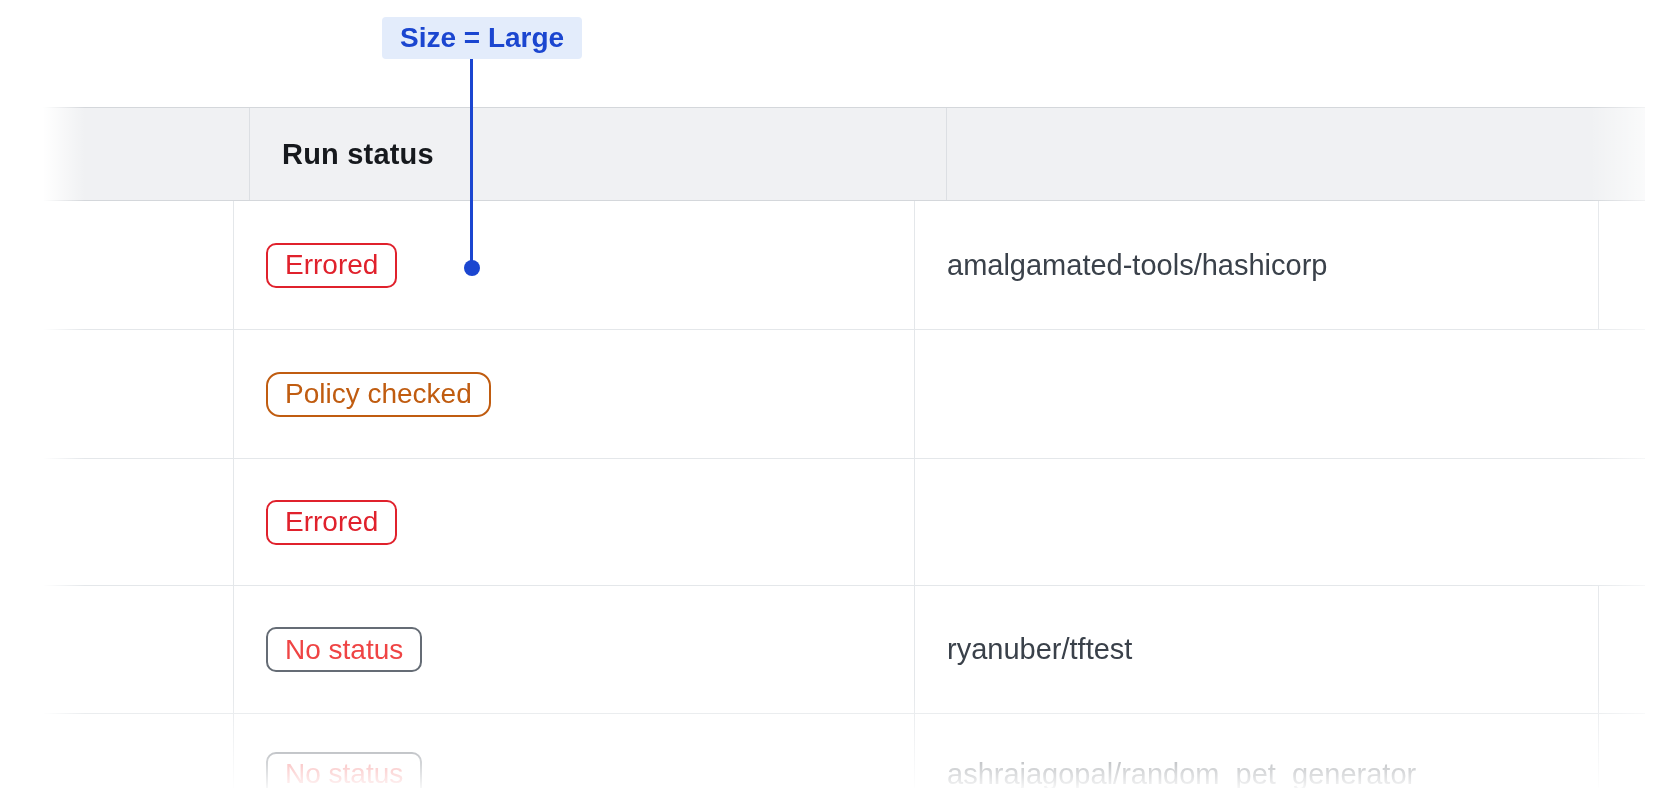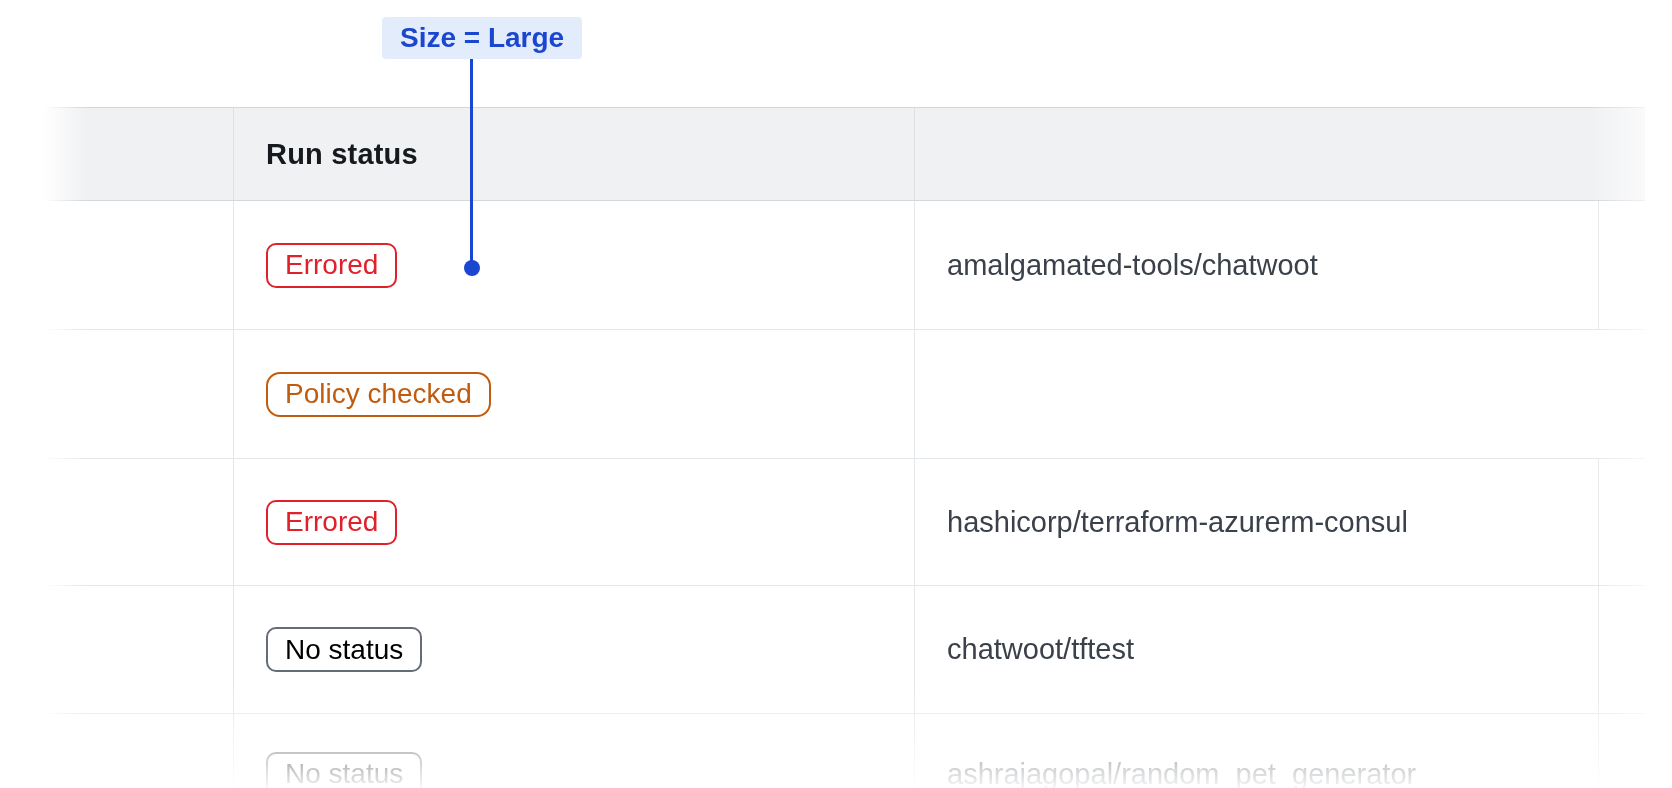--- a/index.html
+++ b/index.html
@@ -66,20 +66,21 @@
     display: grid;
     grid-template-columns: 190px 681px 684px 47px;
     background: #ffffff;
     border-bottom: 1px solid #e4e7ea;
   }
   .tr--head {
     background: #f0f1f3;
     border-top: 1px solid #d4d7db;
     border-bottom: 1px solid #d4d7db;
     height: 92px;
+    gap: 16px;
   }
   .tr--body-1, .tr--body-2 { height: 128px; }
   .tr--body-3 { height: 126px; }
   .tr--body-4 { height: 127px; }
   .tr--body-5 { height: 120px; border-bottom: none; }
 
   .td, .th {
     display: flex;
     align-items: center;
     padding-left: 32px;
@@ -109,21 +110,21 @@
     padding: 0 17px;
     border: 2px solid currentColor;
     border-radius: 10px;
     font-size: 28px;
     font-weight: 500;
     white-space: nowrap;
     background: transparent;
   }
   .badge--errored        { color: #e0212c; }
   .badge--policy-checked { color: #c05c10; border-radius: 14px; }
-  .badge--no-status      { color: #000000; border-color: #656c75; }
+  .badge--no-status      { color: #ef4444; border-color: #656c75; }
 
   
   .fade { position: absolute; pointer-events: none; z-index: 20; }
   .fade-left {
     left: 43px; top: 100px; width: 42px; height: 688px;
     background: linear-gradient(to right, rgba(255,255,255,1), rgba(255,255,255,0));
   }
   .fade-right {
     left: 1590px; top: 100px; width: 82px; height: 688px;
     background: linear-gradient(to left, rgba(255,255,255,1), rgba(255,255,255,0));
@@ -148,47 +149,46 @@
       <div class="th"></div>
       <div class="th">Run status</div>
       <div class="th"></div>
     </div>
 
     <div class="tr tr--body-1">
       <div class="td"></div>
       <div class="td">
         <span class="badge badge--errored">Errored</span>
       </div>
-      <div class="td td-repo">amalgamated-tools/chatwoot</div>
+      <div class="td td-repo">amalgamated-tools/hashicorp</div>
       <div class="td"></div>
     </div>
 
     <div class="tr tr--body-2">
       <div class="td"></div>
       <div class="td">
         <span class="badge badge--policy-checked">Policy checked</span>
       </div>
       <div class="td"></div>
     </div>
 
     <div class="tr tr--body-3">
       <div class="td"></div>
       <div class="td">
         <span class="badge badge--errored">Errored</span>
       </div>
-      <div class="td td-repo">hashicorp/terraform-azurerm-consul</div>
       <div class="td"></div>
     </div>
 
     <div class="tr tr--body-4">
       <div class="td"></div>
       <div class="td">
         <span class="badge badge--no-status">No status</span>
       </div>
-      <div class="td td-repo">chatwoot/tftest</div>
+      <div class="td td-repo">ryanuber/tftest</div>
       <div class="td"></div>
     </div>
 
     <div class="tr tr--body-5">
       <div class="td"></div>
       <div class="td">
         <span class="badge badge--no-status">No status</span>
       </div>
       <div class="td td-repo">ashrajagopal/random_pet_generator</div>
       <div class="td"></div>

